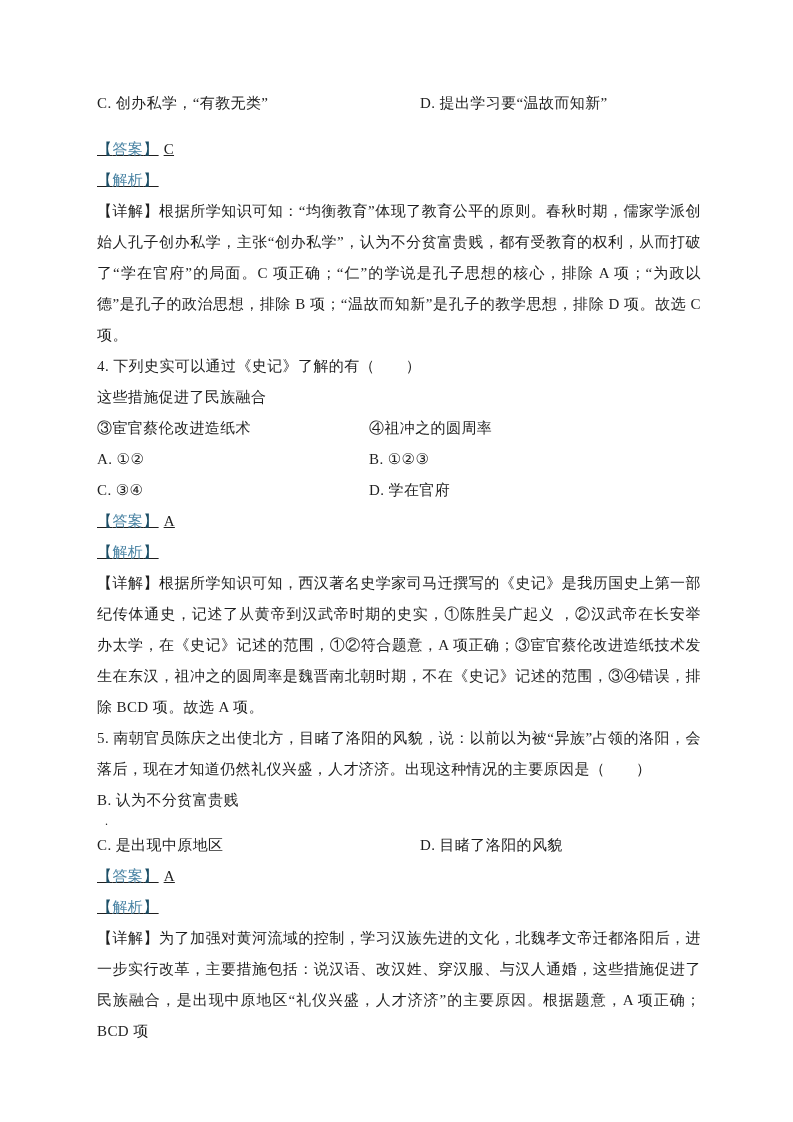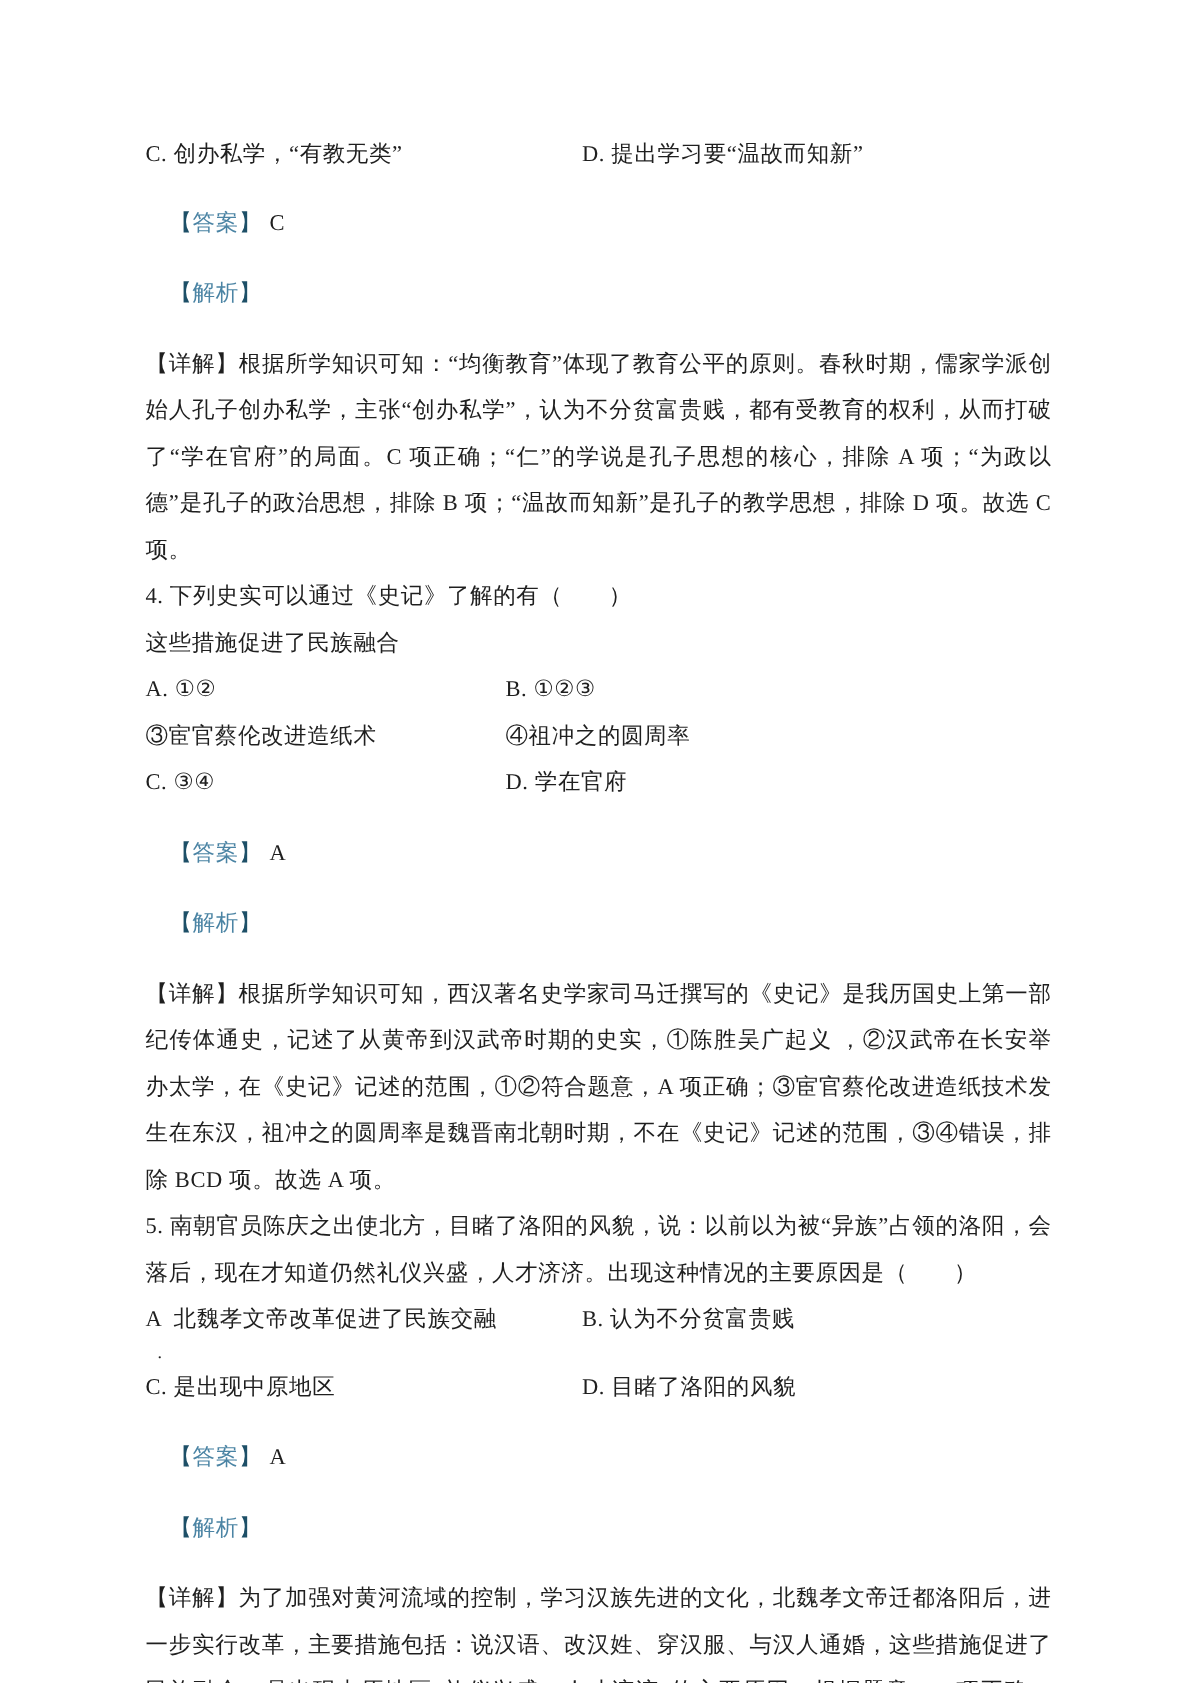--- a/index.html
+++ b/index.html
@@ -25,25 +25,26 @@
     line-height:31px;
     letter-spacing:0.4px;
   }
   .para{
     margin:0;
     text-align:justify;
   }
   .row{
     display:flex;
     margin:0;
+    gap:32px;
   }
   .row span{white-space:pre;}
   .c1w{flex:none;width:291px;}
   .c1n{flex:none;width:240px;}
-  .ansline{margin:16px;}
+  .ansline{margin:0;text-decoration:underline;}
   .mt{margin-top:15px;}
   .bk{color:var(--bracket);}
   .lab{color:var(--label);}
   .val{color:var(--text);padding-left:5px;}
   .stray{
     height:14px;
     line-height:10px;
     font-size:12px;
     padding-left:8px;
     color:var(--text);
@@ -70,27 +71,27 @@
   <p class="para">
     <span>【</span><span>详解</span><span>】</span><span>根据所学知识可知：“均衡教育”体现了教育公平的原则。春秋时期，儒家学派创始人孔子创办私学，主张“创办私学”，认为不分贫富贵贱，都有受教育的权利，从而打破了“学在官府”的局面。C 项正确；“仁”的学说是孔子思想的核心，排除 A 项；“为政以德”是孔子的政治思想，排除 B 项；“温故而知新”是孔子的教学思想，排除 D 项。故选 C 项。</span>
   </p>
 
   <p class="para">4. 下列史实可以通过《史记》了解的有（　　）</p>
 
   <div class="row">
     <span>这些措施促进了民族融合</span>
   </div>
   <div class="row">
-    <span class="c1n">A. ①②</span>
-    <span>B. ①②③</span>
+    <span class="c1n">③宦官蔡伦改进造纸术</span>
+    <span>④祖冲之的圆周率</span>
   </div>
 
   <div class="row">
-    <span class="c1n">③宦官蔡伦改进造纸术</span>
-    <span>④祖冲之的圆周率</span>
+    <span class="c1n">A. ①②</span>
+    <span>B. ①②③</span>
   </div>
   <div class="row">
     <span class="c1n">C. ③④</span>
     <span>D. 学在官府</span>
   </div>
 
   <div class="ansline">
     <span class="bk">【</span><span class="lab">答案</span><span class="bk">】</span><span class="val">A</span>
   </div>
 
@@ -98,21 +99,20 @@
     <span class="bk">【</span><span class="lab">解析</span><span class="bk">】</span>
   </div>
 
   <p class="para">
     <span>【</span><span>详解</span><span>】</span><span>根据所学知识可知，西汉著名史学家司马迁撰写的《史记》是我历国史上第一部纪传体通史，记述了从黄帝到汉武帝时期的史实，①陈胜吴广起义 ，②汉武帝在长安举办太学，在《史记》记述的范围，①②符合题意，A 项正确；③宦官蔡伦改进造纸技术发生在东汉，祖冲之的圆周率是魏晋南北朝时期，不在《史记》记述的范围，③④错误，排除 BCD 项。故选 A 项。</span>
   </p>
 
   <p class="para">5. 南朝官员陈庆之出使北方，目睹了洛阳的风貌，说：以前以为被“异族”占领的洛阳，会落后，现在才知道仍然礼仪兴盛，人才济济。出现这种情况的主要原因是（　　）</p>
 
   <div class="row">
-    <span class="c1w">A  北魏孝文帝改革促进了民族交融</span>
     <span>B. 认为不分贫富贵贱</span>
   </div>
 
   <div class="stray">.</div>
 
   <div class="row">
     <span class="c1w">C. 是出现中原地区</span>
     <span>D. 目睹了洛阳的风貌</span>
   </div>
 

